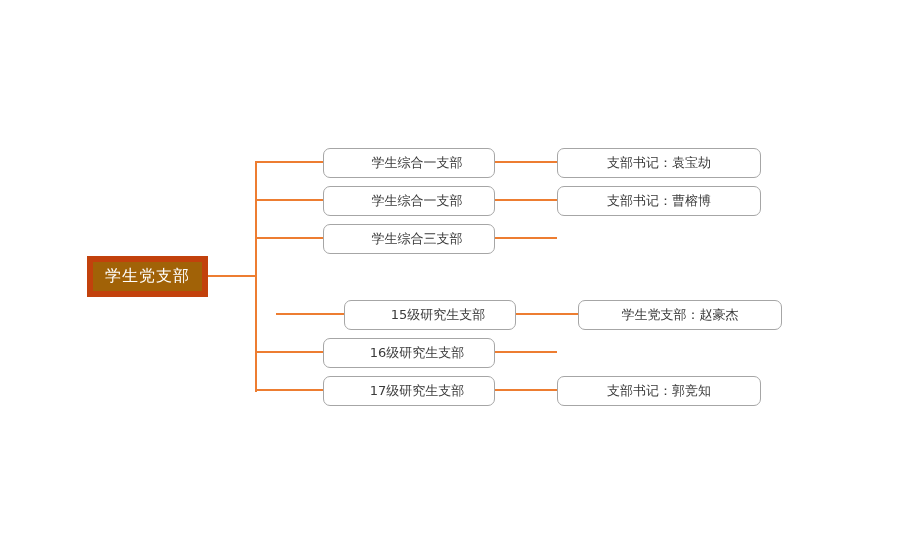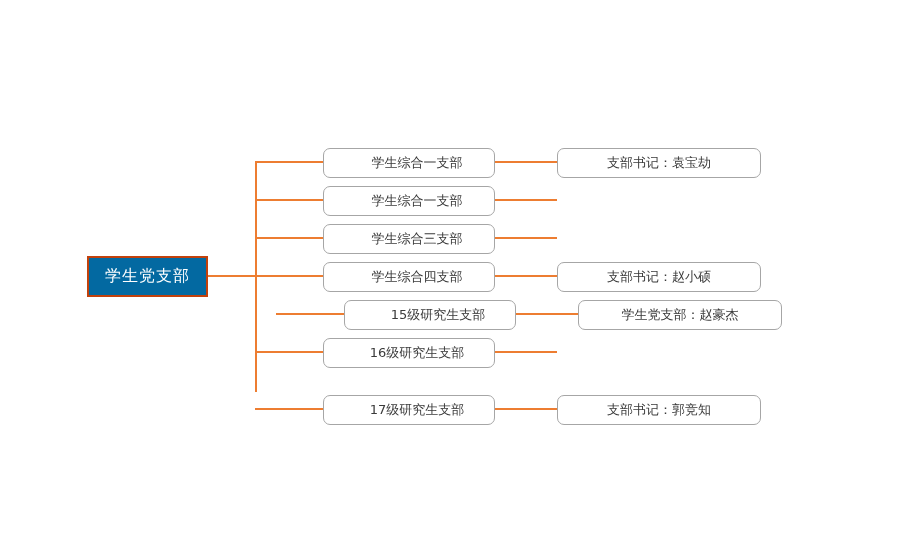--- a/index.html
+++ b/index.html
@@ -7,21 +7,21 @@
   #stage{position:relative;width:924px;height:533px;background:#ffffff;overflow:hidden;}
 
   
   .hline,.vline{position:absolute;background:#ED7D31;}
   .hline{height:2px;}
   .vline{width:2px;}
 
   
   .root-node{
     position:absolute;left:87px;top:256px;width:121px;height:41px;
-    background:#0369a1;border:2px solid #c2410c;box-sizing:border-box;
+    background:#a16207;border:6px solid #c2410c;box-sizing:border-box;
     color:#ffffff;font-size:16px;display:flex;align-items:center;justify-content:center;
     letter-spacing:1px;
   }
 
   
   .row{position:absolute;left:0;width:924px;height:30px;}
   .node{
     position:absolute;top:0;height:30px;box-sizing:border-box;
     background:#ffffff;border:1.5px solid #A6A6A6;border-radius:7px;
     color:#3A3A3A;font-size:13px;display:flex;align-items:center;justify-content:center;
@@ -47,48 +47,43 @@
     <div class="hline trunk-branch-line"></div>
     <div class="hline branch-secretary-line"></div>
     <div class="node branch-node">学生综合一支部</div>
     <div class="node secretary-node">支部书记：袁宝劫</div>
   </div>
 
   <div class="row" style="top:186px;">
     <div class="hline trunk-branch-line"></div>
     <div class="hline branch-secretary-line"></div>
     <div class="node branch-node">学生综合一支部</div>
+    <div class="node secretary-node">支部书记：曹榕博</div>
   </div>
 
   <div class="row" style="top:224px;">
     <div class="hline trunk-branch-line"></div>
     <div class="hline branch-secretary-line"></div>
     <div class="node branch-node">学生综合三支部</div>
   </div>
 
-  <div class="row" style="top:262px;">
-    <div class="hline trunk-branch-line"></div>
-    <div class="hline branch-secretary-line"></div>
-    <div class="node branch-node">学生综合四支部</div>
-    <div class="node secretary-node">支部书记：赵小硕</div>
-  </div>
 
   <div class="row" style="top:300px;margin-left:21px;">
     <div class="hline trunk-branch-line"></div>
     <div class="hline branch-secretary-line"></div>
     <div class="node branch-node">15级研究生支部</div>
     <div class="node secretary-node">学生党支部：赵豪杰</div>
   </div>
 
   <div class="row" style="top:338px;text-align:center;">
     <div class="hline trunk-branch-line"></div>
     <div class="hline branch-secretary-line"></div>
     <div class="node branch-node">16级研究生支部</div>
   </div>
 
-  <div class="row" style="top:376px;margin-top:19px;">
+  <div class="row" style="top:376px;">
     <div class="hline trunk-branch-line"></div>
     <div class="hline branch-secretary-line"></div>
     <div class="node branch-node">17级研究生支部</div>
     <div class="node secretary-node">支部书记：郭竞知</div>
   </div>
 
 </div>
 
 </body></html>

